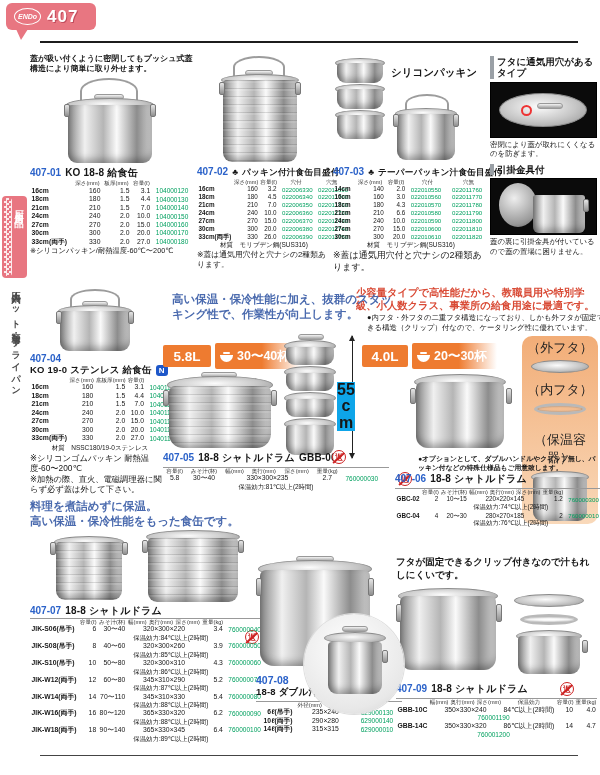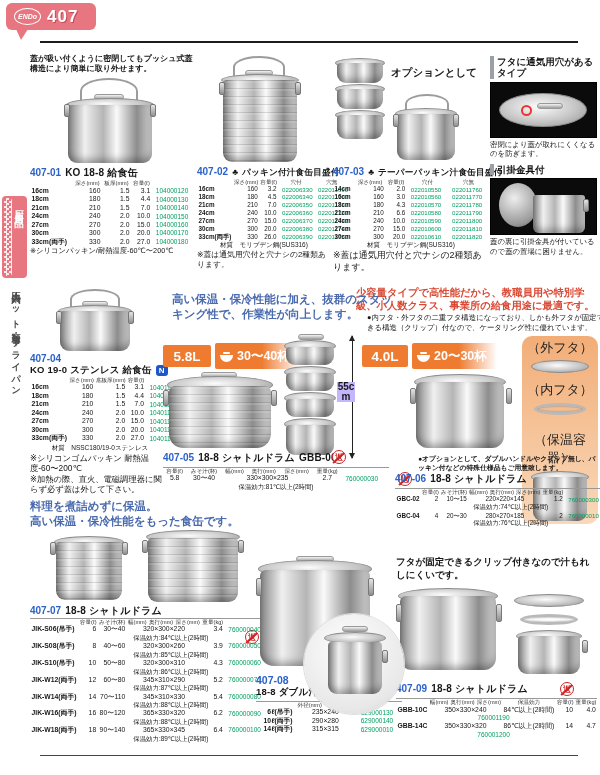--- a/index.html
+++ b/index.html
@@ -72,21 +72,21 @@
     background:linear-gradient(90deg,#ee7b30 55%,rgba(247,186,138,0));border-radius:2px;height:26px;text-align:right;}
   .bowl{width:13px;height:11px;position:relative;flex:none;}
   .bowl::before{content:"";position:absolute;left:0;top:4px;width:13px;height:7px;background:#fff;border-radius:0 0 7px 7px;}
   .bowl::after{content:"";position:absolute;left:3px;top:1px;width:7px;height:2px;background:#fff;border-radius:1px;}
   .ppanel{background:linear-gradient(180deg,#f2ad77,#f9d9ba);border-radius:10px;}
   .plabel{font-size:13px;text-align:center;color:#222;}
   .dline{width:0;border-left:1.2px solid #222;}
   .dline::before,.dline::after{content:"";position:absolute;left:-3.6px;border-left:3px solid transparent;border-right:3px solid transparent;}
   .dline::before{top:-1px;border-bottom:6px solid #222;}
   .dline::after{bottom:-1px;border-top:6px solid #222;}
-  .dlabel{background:#c4b5fd;font-size:10px;font-weight:bold;line-height:1.02;width:18px;text-align:center;overflow-wrap:anywhere;}
+  .dlabel{background:#0ea5e9;font-size:16px;font-weight:bold;line-height:1.02;width:18px;text-align:center;overflow-wrap:anywhere;}
 
   
   .pbody{position:absolute;border-radius:4px 4px 9px 9px;box-shadow:inset 0 -4px 7px rgba(0,0,0,.3);
     background:linear-gradient(90deg,#848484,#f0f0f0 20%,#b5b5b5 42%,#fafafa 58%,#8d8d8d 82%,#d2d2d2);}
   .ridges{background-image:repeating-linear-gradient(180deg,rgba(50,50,50,.16) 0 1.5px,rgba(255,255,255,.14) 1.5px 3px,transparent 3px 8px),
     linear-gradient(90deg,#848484,#f0f0f0 20%,#b5b5b5 42%,#fafafa 58%,#8d8d8d 82%,#d2d2d2);}
   .lid{position:absolute;border-radius:50%;background:radial-gradient(ellipse at 45% 40%,#fcfcfc,#c6c6c6 55%,#909090);border:1px solid #8c8c8c;}
   .ring{position:absolute;border-radius:50%;border:3px solid #b9b9b9;background:transparent;box-shadow:inset 0 0 2px #777;}
   .bail{position:absolute;border:2px solid #9c9c9c;border-bottom:none;border-radius:50% 50% 0 0;}
   .clipv{position:absolute;width:6px;height:13px;border:1px solid #777;border-radius:2px;background:linear-gradient(180deg,#e6e6e6,#8f8f8f);}
@@ -272,21 +272,21 @@
   </div>
 
   <div class="abs" style="left:333px;top:54px;width:156px;">
     <div style="position:relative;height:112px;">
       <span class="lid" style="left:2px;top:4px;width:50px;height:10px;"></span>
       <span class="pbody" style="left:4px;top:9px;width:46px;height:20px;"></span>
       <span class="lid" style="left:2px;top:30px;width:50px;height:10px;"></span>
       <span class="pbody" style="left:4px;top:35px;width:46px;height:20px;"></span>
       <span class="lid" style="left:2px;top:56px;width:50px;height:10px;"></span>
       <span class="pbody" style="left:4px;top:61px;width:46px;height:24px;"></span>
-      <div style="position:absolute;left:58px;top:12px;font-size:10.5px;font-weight:bold;white-space:nowrap;">オプションとして</div>
+      <div style="position:absolute;left:58px;top:12px;font-size:10.5px;font-weight:bold;white-space:nowrap;">シリコンパッキン</div>
       <span class="bail" style="left:72px;top:40px;width:44px;height:20px;"></span>
       <span class="lid" style="left:62px;top:54px;width:62px;height:11px;"></span>
       <span class="pbody" style="left:64px;top:60px;width:58px;height:46px;"></span>
       <span class="clipv" style="left:60px;top:60px;"></span>
       <span class="clipv" style="left:120px;top:60px;"></span>
     </div>
     <div class="ttl">
       <span class="pcode">407-03</span>
       <span class="suit">♣</span>
       <span class="pname sm">テーパーパッキン汁食缶目盛付</span>

